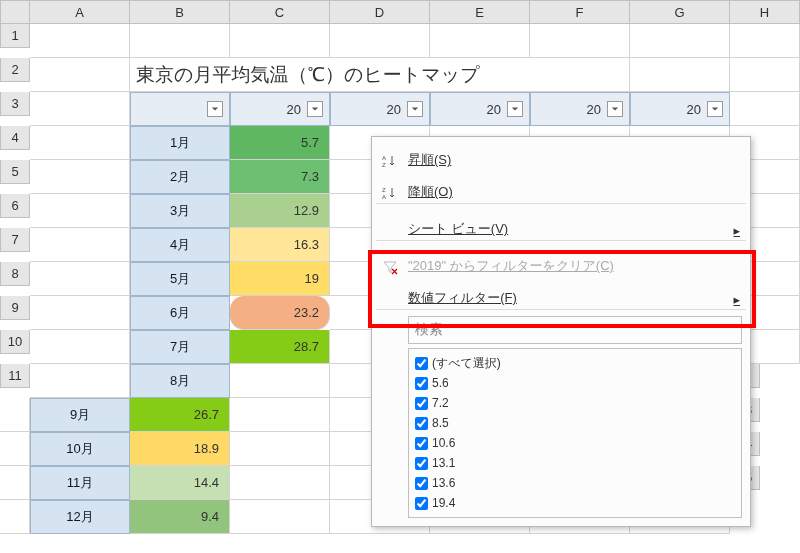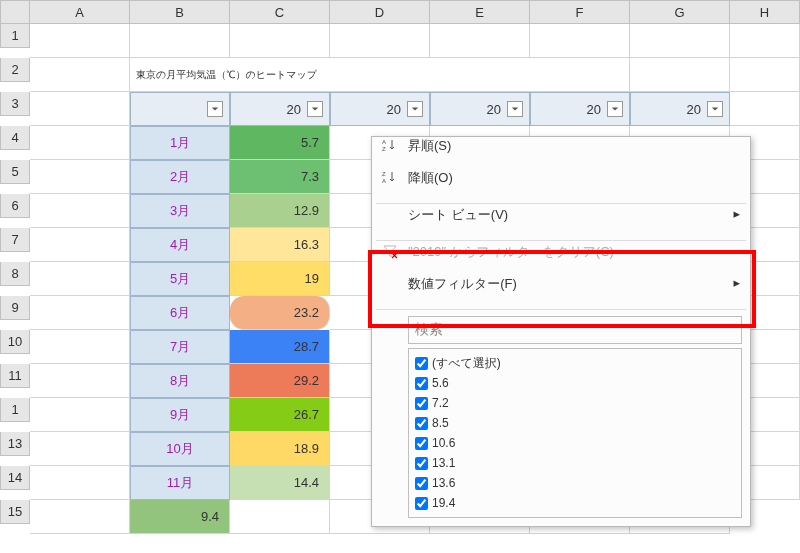--- a/index.html
+++ b/index.html
@@ -1,29 +1,29 @@
 <!DOCTYPE html>
 <html><head>
 <meta charset="utf-8">
 <style>
   * { box-sizing: border-box; margin: 0; padding: 0; }
   body { font-family: "Yu Gothic", "Meiryo", sans-serif; font-size: 13px; background: #fff; width: 800px; height: 553px; overflow: hidden; position: relative; }
   .grid { display: grid; grid-template-columns: 30px 100px 100px 100px 100px 100px 100px 100px 70px; }
   .colhdr, .rowhdr { background: #e6e6e6; border-right: 1px solid #c0c0c0; border-bottom: 1px solid #c0c0c0; display: flex; align-items: center; justify-content: center; height: 24px; color: #333; }
   .rowhdr { width: 30px; }
   .cell { border-right: 1px solid #d4d4d4; border-bottom: 1px solid #d4d4d4; height: 34px; display: flex; align-items: center; padding: 0 6px; position: relative; background: #fff; }
-  .title-cell { color: #333; font-size: 10px; font-family: Liberation Serif, serif; }
+  .title-cell { color: #333; font-size: 19px; font-family: Liberation Serif, serif; }
   .filter-hdr { background: #e7edf5; justify-content: flex-end; color: #333; position: relative; }
-  .month-cell { background: #d6e4f2; justify-content: center; color: #a21caf; }
+  .month-cell { background: #d6e4f2; justify-content: center; color: #0f172a; }
   .val-cell { justify-content: flex-end; padding-right: 10px; color: #333; }
   .dd { width: 16px; height: 16px; background: #fff; border: 1px solid #999; margin-left: 6px; display: flex; align-items: center; justify-content: center; }
   .dd svg { width: 8px; height: 8px; }
   
   .ctx-menu { position: absolute; left: 371px; top: 136px; width: 380px; background: #fcfcfc; border: 1px solid #b8b8b8; box-shadow: 2px 2px 6px rgba(0,0,0,0.25); font-size: 13px; color: #333; }
-  .ctx-item { display: flex; align-items: flex-start; height: 32px; padding: 0 10px 0 36px; position: relative; }
+  .ctx-item { display: flex; align-items: flex-end; height: 32px; padding: 0 10px 0 36px; position: relative; text-decoration: underline; }
   .ctx-item.disabled { color: #aaa; }
   .ctx-icon { position: absolute; left: 8px; width: 20px; display: flex; align-items: center; justify-content: center; }
   .ctx-sep { height: 1px; background: #ddd; margin: 2px 4px; }
   .ctx-arrow { margin-left: auto; }
   .highlight-box { position: absolute; border: 4px solid #ff0000; pointer-events: none; }
   .search-box { margin: 6px 8px 4px 36px; border: 1px solid #bfbfbf; padding: 4px 6px; font-size: 14px; color: #888; }
   .check-list { margin: 0 8px 8px 36px; border: 1px solid #bfbfbf; padding: 4px 6px; }
   .check-list label { display: flex; align-items: center; font-size: 12px; color: #333; line-height: 20px; gap: 4px; }
   .check-list input { margin: 0; }
   .top-border { border-top: 1px solid #c0c0c0; }
@@ -168,31 +168,30 @@
   <div class="cell val-cell" id="vc5" style="background: rgb(244, 176, 132); border-radius: 14px;">23.2</div>
   <div class="cell"></div>
   <div class="cell"></div>
   <div class="cell"></div>
   <div class="cell"></div>
   <div class="cell"></div>
 
   <div class="rowhdr left-border">10</div>
   <div class="cell"></div>
   <div class="cell month-cell" style="border:1px solid #9fb6cd;">7月</div>
-  <div class="cell val-cell" id="vc6" style="background: #3b82f6;">28.7</div>
+  <div class="cell val-cell" id="vc6" style="background: #84cc16;">28.7</div>
   <div class="cell"></div>
   <div class="cell"></div>
   <div class="cell"></div>
   <div class="cell"></div>
   <div class="cell"></div>
 
   <div class="rowhdr left-border">11</div>
   <div class="cell"></div>
   <div class="cell month-cell" style="border:1px solid #9fb6cd;">8月</div>
-  <div class="cell val-cell" id="vc7" style="background: rgb(237, 122, 89);">29.2</div>
   <div class="cell"></div>
   <div class="cell"></div>
   <div class="cell"></div>
   <div class="cell"></div>
   <div class="cell"></div>
 
   <div class="rowhdr left-border">1</div>
   <div class="cell"></div>
   <div class="cell month-cell" style="border:1px solid #9fb6cd;">9月</div>
   <div class="cell val-cell" id="vc8" style="background: #84cc16;">26.7</div>
@@ -217,20 +216,21 @@
   <div class="cell month-cell" style="border:1px solid #9fb6cd;">11月</div>
   <div class="cell val-cell" id="vc10" style="background: rgb(198, 224, 180);">14.4</div>
   <div class="cell"></div>
   <div class="cell"></div>
   <div class="cell"></div>
   <div class="cell"></div>
   <div class="cell"></div>
 
   <div class="rowhdr left-border">15</div>
   <div class="cell"></div>
+  <div class="cell month-cell" style="border:1px solid #9fb6cd;">12月</div>
   <div class="cell val-cell" id="vc11" style="background: rgb(146, 196, 125); text-align: right;">9.4</div>
   <div class="cell"></div>
   <div class="cell"></div>
   <div class="cell"></div>
   <div class="cell"></div>
   <div class="cell"></div>
 </div>
 
 <div class="ctx-menu">
   <div class="ctx-item">

